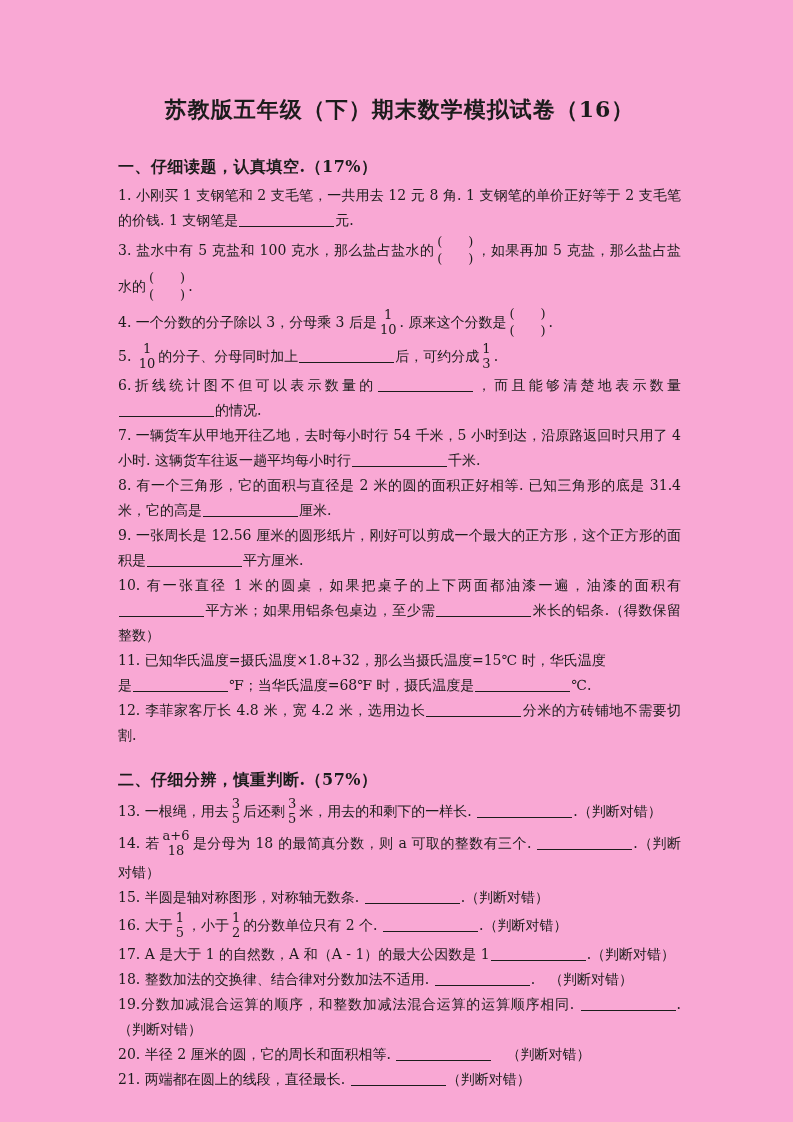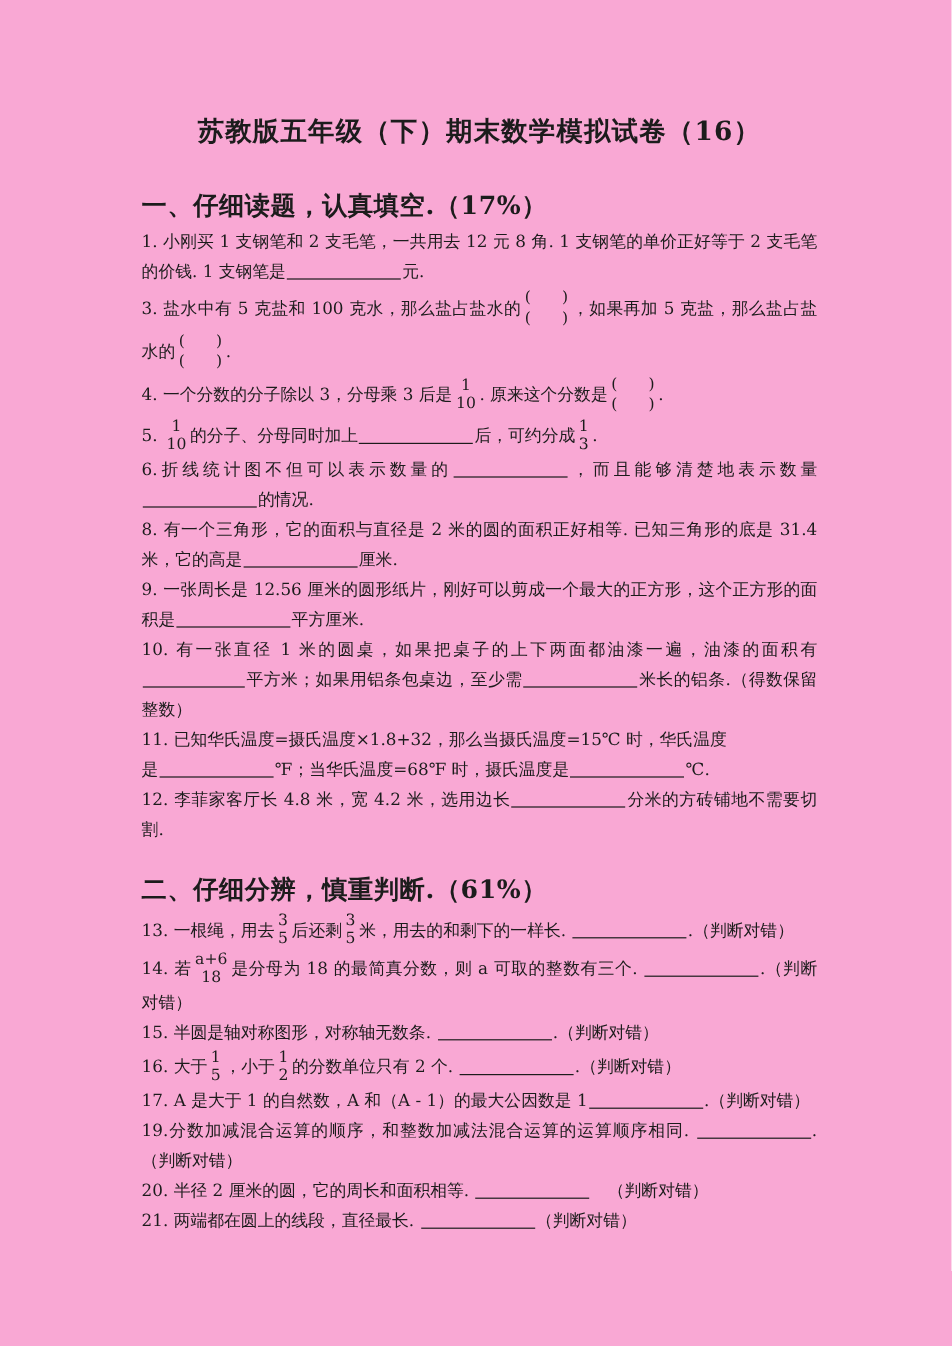--- a/index.html
+++ b/index.html
@@ -21,21 +21,21 @@
   }
   .title {
     font-size: 22px;
     font-weight: bold;
     text-align: center;
     margin: 0 0 32px 0;
     letter-spacing: 1px;
     white-space: nowrap;
   }
   .section-heading {
-    font-size: 21px;
+    font-size: 16px;
     font-weight: bold;
     margin: 0 0 5px 0;
     letter-spacing: 0.5px;
   }
   .section-heading:not(:first-child) {
     margin-top: 22px;
   }
   .question {
     font-size: 14px;
     line-height: 25px;
@@ -94,43 +94,45 @@
           <span class="prow">(  )</span>
         </span>.</p>
       <p class="question">5. <span class="frac">
           <span class="num">1</span>
           <span class="den">10</span>
         </span>的分子、分母同时加上<span class="blank"></span>后，可约分成<span class="frac">
           <span class="num">1</span>
           <span class="den">3</span>
         </span>.</p>
       <p class="question">6.折线统计图不但可以表示数量的<span class="blank"></span>，而且能够清楚地表示数量<span class="blank"></span>的情况.</p>
+      <p class="question">7. 一辆货车从甲地开往乙地，去时每小时行 54 千米，5 小时到达，沿原路返回时只用了 4 小时. 这辆货车往返一趟平均每小时行<span class="blank"></span>千米.</p>
       <p class="question">8. 有一个三角形，它的面积与直径是 2 米的圆的面积正好相等. 已知三角形的底是 31.4 米，它的高是<span class="blank"></span>厘米.</p>
       <p class="question">9. 一张周长是 12.56 厘米的圆形纸片，刚好可以剪成一个最大的正方形，这个正方形的面积是<span class="blank"></span>平方厘米.</p>
       <p class="question">10. 有一张直径 1 米的圆桌，如果把桌子的上下两面都油漆一遍，油漆的面积有<span class="blank" style="width: 85px;"></span>平方米；如果用铝条包桌边，至少需<span class="blank"></span>米长的铝条.（得数保留整数）</p>
       <p class="question">11. 已知华氏温度=摄氏温度×1.8+32，那么当摄氏温度=15℃ 时，华氏温度<br>是<span class="blank"></span>℉；当华氏温度=68℉ 时，摄氏温度是<span class="blank"></span>℃.</p>
       <p class="question">12. 李菲家客厅长 4.8 米，宽 4.2 米，选用边长<span class="blank"></span>分米的方砖铺地不需要切割.</p>
-      <div class="section-heading">二、仔细分辨，慎重判断.（61%）</div>
+      <div class="section-heading">二、仔细分辨，慎重判断.（57%）</div>
       <p class="question">13. 一根绳，用去<span class="frac">
           <span class="num">3</span>
           <span class="den">5</span>
         </span>后还剩<span class="frac">
           <span class="num">3</span>
           <span class="den">5</span>
         </span>米，用去的和剩下的一样长. <span class="blank"></span>.（判断对错）</p>
       <p class="question">14. 若<span class="frac">
           <span class="num">a+6</span>
           <span class="den">18</span>
         </span>是分母为 18 的最简真分数，则 a 可取的整数有三个. <span class="blank"></span>.（判断对错）</p>
       <p class="question">15. 半圆是轴对称图形，对称轴无数条. <span class="blank"></span>.（判断对错）</p>
       <p class="question">16. 大于<span class="frac">
           <span class="num">1</span>
           <span class="den">5</span>
         </span>，小于<span class="frac">
           <span class="num">1</span>
           <span class="den">2</span>
         </span>的分数单位只有 2 个. <span class="blank"></span>.（判断对错）</p>
       <p class="question">17. A 是大于 1 的自然数，A 和（A - 1）的最大公因数是 1<span class="blank"></span>.（判断对错）</p>
+      <p class="question">18. 整数加法的交换律、结合律对分数加法不适用. <span class="blank"></span>. （判断对错）</p>
       <p class="question">19.分数加减混合运算的顺序，和整数加减法混合运算的运算顺序相同. <span class="blank"></span>.（判断对错）</p>
       <p class="question">20. 半径 2 厘米的圆，它的周长和面积相等. <span class="blank"></span> （判断对错）</p>
       <p class="question">21. 两端都在圆上的线段，直径最长. <span class="blank"></span>（判断对错）</p>
     </div>
 </div>
 
 </body></html>

